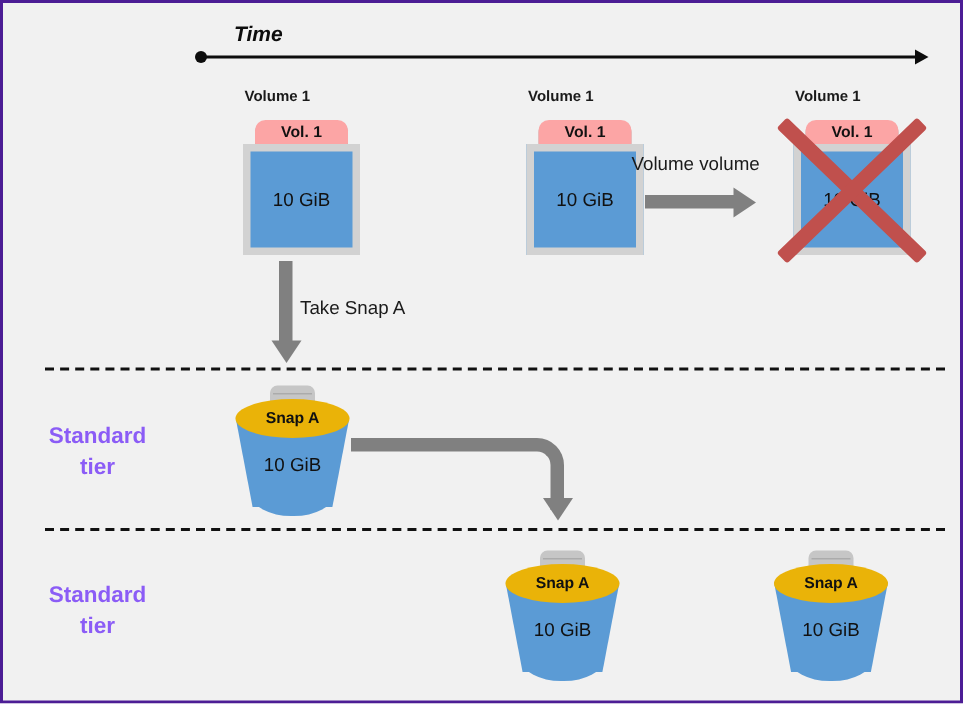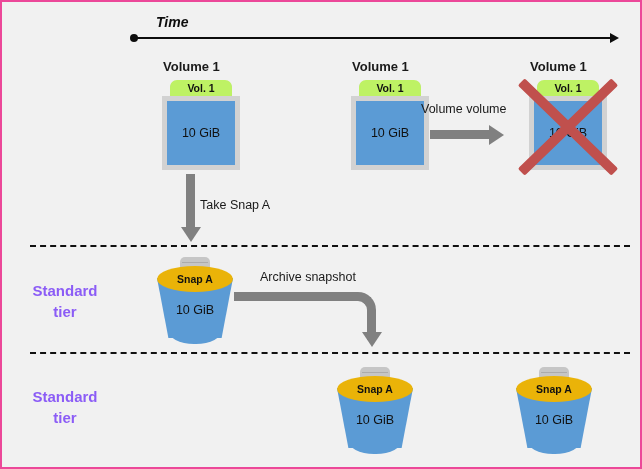--- a/index.html
+++ b/index.html
@@ -5,35 +5,35 @@
   html, body {
     margin: 0;
     padding: 0;
     background: #ffffff;
   }
   #canvas {
     position: relative;
     width: 642px;
     height: 469px;
     background: #f1f1f1;
-    border: 2px solid #ec4899;
+    border: 2px solid #4c1d95;
     box-sizing: border-box;
     font-family: "Liberation Sans", sans-serif;
     overflow: hidden;
   }
 
   
   .label {
     position: absolute;
     color: #1a1a1a;
     white-space: nowrap;
   }
   .title-bold {
     font-weight: bold;
-    font-size: 13px;
+    font-size: 10px;
   }
   .tier-label {
     position: absolute;
     font-weight: bold;
     font-size: 15px;
     color: #8b5cf6;
     text-align: center;
     line-height: 21px;
     white-space: pre-line;
   }
@@ -82,21 +82,21 @@
   
   .volume {
     position: absolute;
     width: 78px;
   }
   .volume .vol-tab {
     position: relative;
     margin: 0 auto;
     width: 62px;
     height: 17px;
-    background: #bef264;
+    background: #fca5a5;
     border-radius: 7px 7px 2px 2px;
     box-shadow: 0 1px 0 #b4b4b4;
     text-align: center;
     font-size: 10.5px;
     font-weight: bold;
     line-height: 17px;
     color: #111111;
   }
   .volume .vol-body {
     position: relative;
@@ -282,21 +282,20 @@
   <div class="arrow-label" style="left:198px; top:196px;text-align:center;">Take Snap A</div>
 
   <div class="snapshot" style="left:147px; top:255px;">
     <div class="snap-lid"></div>
     <div class="snap-cap">Snap A</div>
     <div class="snap-body"></div>
     <div class="snap-foot"></div>
     <div class="snap-text">10 GiB</div>
   </div>
 
-  <div class="arrow-label" style="left:258px; top:268px;">Archive snapshot</div>
   <div class="elbow" style="left:232px; top:290px; width:142px; height:48px;"></div>
   <div class="arrow-head-d" style="left:359.5px; top:330px;"></div>
 
   <div class="snapshot" style="left:327px; top:365px;">
     <div class="snap-lid"></div>
     <div class="snap-cap">Snap A</div>
     <div class="snap-body"></div>
     <div class="snap-foot"></div>
     <div class="snap-text">10 GiB</div>
   </div>

